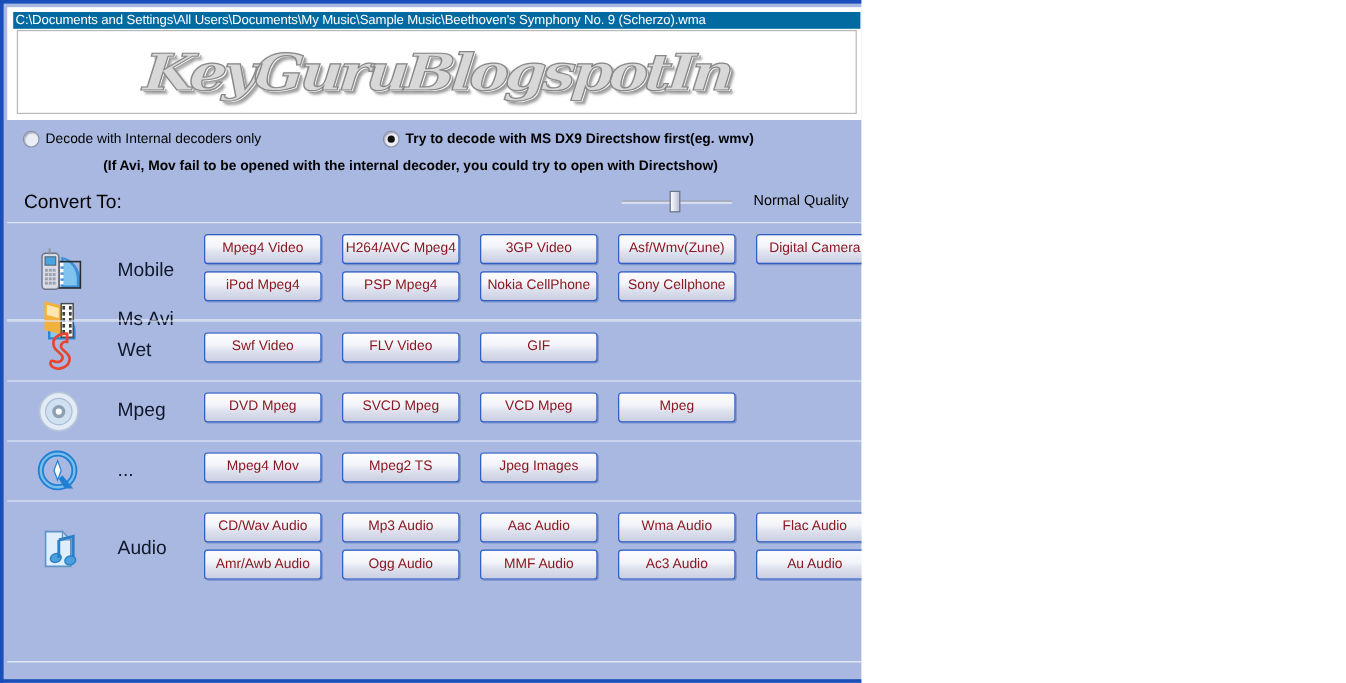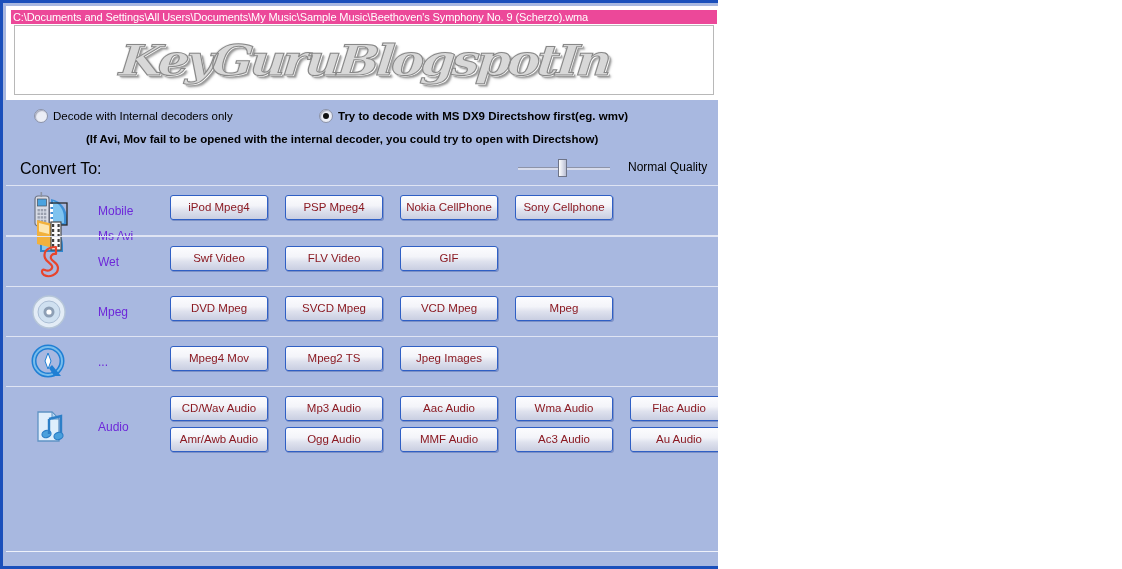--- a/index.html
+++ b/index.html
@@ -30,21 +30,21 @@
     width: 712px;
     height: 94px;
     background: #ffffff;
     box-sizing: border-box;
   }
   #titlebar {
     position: absolute;
     left: 5px; top: 4px;
     width: 706px;
     height: 14px;
-    background: #ec4899;
+    background: #0369a1;
     color: #ffffff;
     font-size: 11px;
     line-height: 14px;
     white-space: nowrap;
     overflow: hidden;
     padding-left: 2px;
     box-sizing: border-box;
     letter-spacing: -0.1px;
   }
   #preview-box {
@@ -92,21 +92,21 @@
   }
   .radio-row {
     position: absolute;
     top: 9px;
     font-size: 11.5px;
     color: #000000;
     white-space: nowrap;
     display: flex;
     align-items: center;
   }
-  #radio-internal { left: 28px; }
+  #radio-internal { left: 13px; }
   #radio-dx9 { left: 313px; font-weight: bold; }
   .radio-mark {
     width: 12px; height: 12px;
     border-radius: 50%;
     background: #eceef6;
     border: 1px solid #8a92a8;
     box-shadow: inset 1px 1px 1px rgba(120,125,150,.6);
     margin-right: 5px;
     position: relative;
     flex: none;
@@ -178,22 +178,22 @@
     left: 21px;
     top: 50%;
     transform: translateY(-50%);
     width: 44px; height: 44px;
   }
   .cat-label {
     position: absolute;
     left: 92px;
     top: 50%;
     transform: translateY(-50%);
-    font-size: 12px;
-    color: #6d28d9;
+    font-size: 16px;
+    color: #0f172a;
     white-space: nowrap;
   }
   .btn-grid {
     position: relative;
     margin-left: 164px;
     padding: 9px 0 9px 0;
   }
   .btn-line {
     height: 31px;
     position: relative;
@@ -293,20 +293,27 @@
             <rect x="13.7" y="27.2" width="2.4" height="2.4" fill="#9aa0ae"></rect>
             <rect x="16.9" y="27.2" width="2.4" height="2.4" fill="#9aa0ae"></rect>
             <rect x="10.5" y="30.8" width="2.4" height="2.4" fill="#9aa0ae"></rect>
             <rect x="13.7" y="30.8" width="2.4" height="2.4" fill="#9aa0ae"></rect>
             <rect x="16.9" y="30.8" width="2.4" height="2.4" fill="#9aa0ae"></rect>
             <rect x="13.5" y="3" width="1.6" height="5" fill="#8d93a1"></rect>
           </svg></div>
         <div class="cat-label">Mobile</div>
         <div class="btn-grid">
           <div class="btn-line">
+            <div class="btn c0">Mpeg4 Video</div>
+            <div class="btn c1">H264/AVC Mpeg4</div>
+            <div class="btn c2">3GP Video</div>
+            <div class="btn c3">Asf/Wmv(Zune)</div>
+            <div class="btn c4">Digital Camera</div>
+          </div>
+          <div class="btn-line">
             <div class="btn c0">iPod Mpeg4</div>
             <div class="btn c1">PSP Mpeg4</div>
             <div class="btn c2">Nokia CellPhone</div>
             <div class="btn c3">Sony Cellphone</div>
           </div>
         </div>
       </div>
       <div class="cat-row">
         <div class="cat-icon"><svg viewBox="0 0 44 44" width="44" height="44">
             <path d="M13 8 C27 10 36 20 36 32 L36 38 L13 38 Z" fill="#2f86cf"></path>

